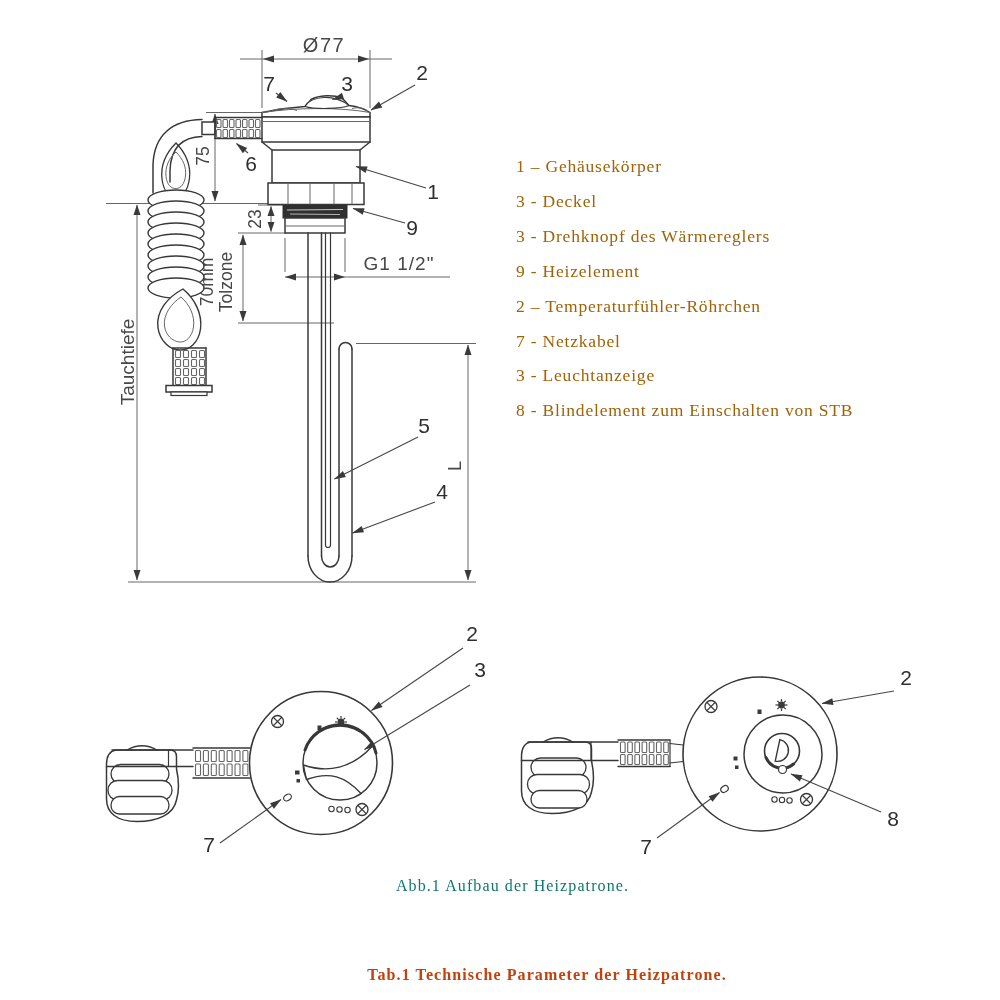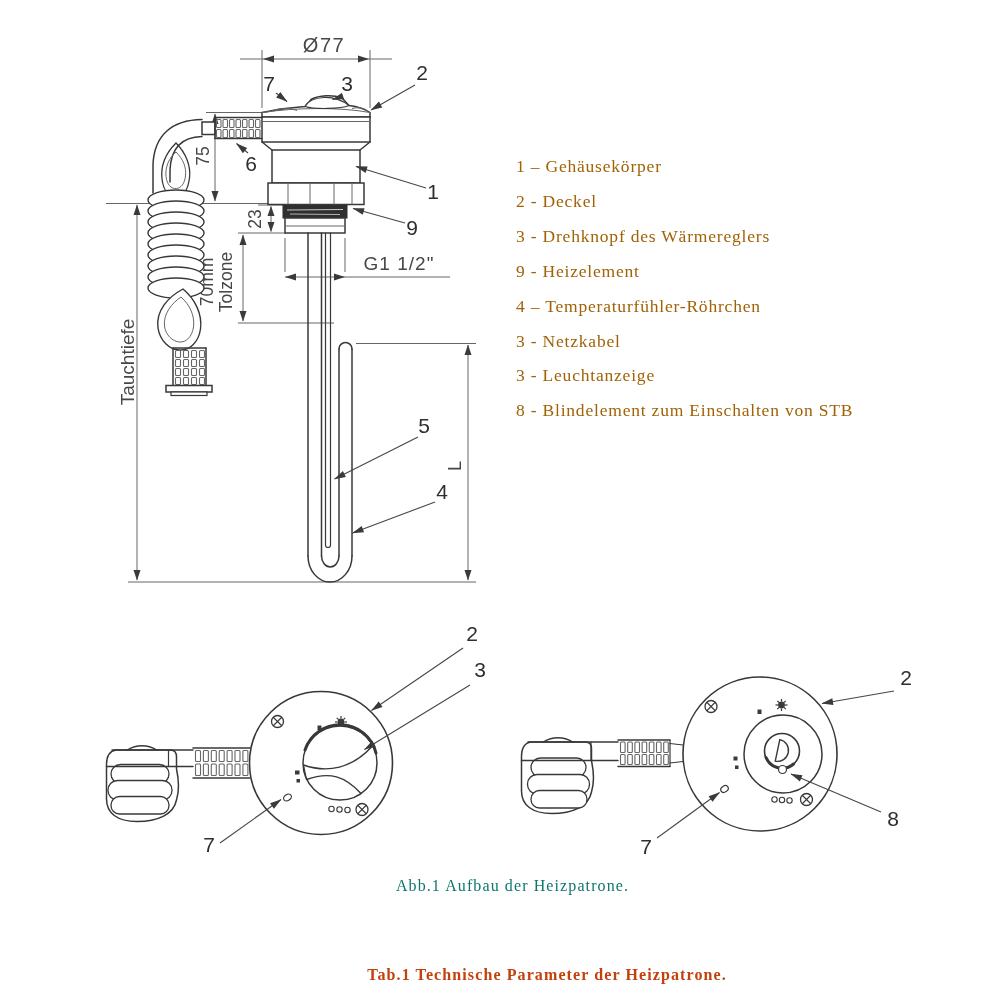--- a/index.html
+++ b/index.html
@@ -386,25 +386,25 @@
       <line class="ldr" x1="657" y1="838" x2="719.5" y2="792.5" marker-end="url(#ar)"></line>
       <text class="co" x="906" y="685" text-anchor="middle">2</text>
       <text class="co" x="893" y="826" text-anchor="middle">8</text>
       <text class="co" x="646" y="854" text-anchor="middle">7</text>
     </g>
   </g>
 </svg>
 
 <div class="legend">
   <div class="legend-row">1 – Gehäusekörper</div>
-  <div class="legend-row">2 - Deckel</div>
+  <div class="legend-row">3 - Deckel</div>
   <div class="legend-row">3 - Drehknopf des Wärmereglers</div>
   <div class="legend-row">9 - Heizelement</div>
-  <div class="legend-row">4 – Temperaturfühler-Röhrchen</div>
-  <div class="legend-row">3 - Netzkabel</div>
+  <div class="legend-row">2 – Temperaturfühler-Röhrchen</div>
+  <div class="legend-row">7 - Netzkabel</div>
   <div class="legend-row">3 - Leuchtanzeige</div>
   <div class="legend-row">8 - Blindelement zum Einschalten von STB</div>
 </div>
 
 <div class="caption-abb">Abb.1 Aufbau der Heizpatrone.</div>
 <div class="caption-tab">Tab.1 Technische Parameter der Heizpatrone.</div>
 
 </div>
 
 </body></html>

